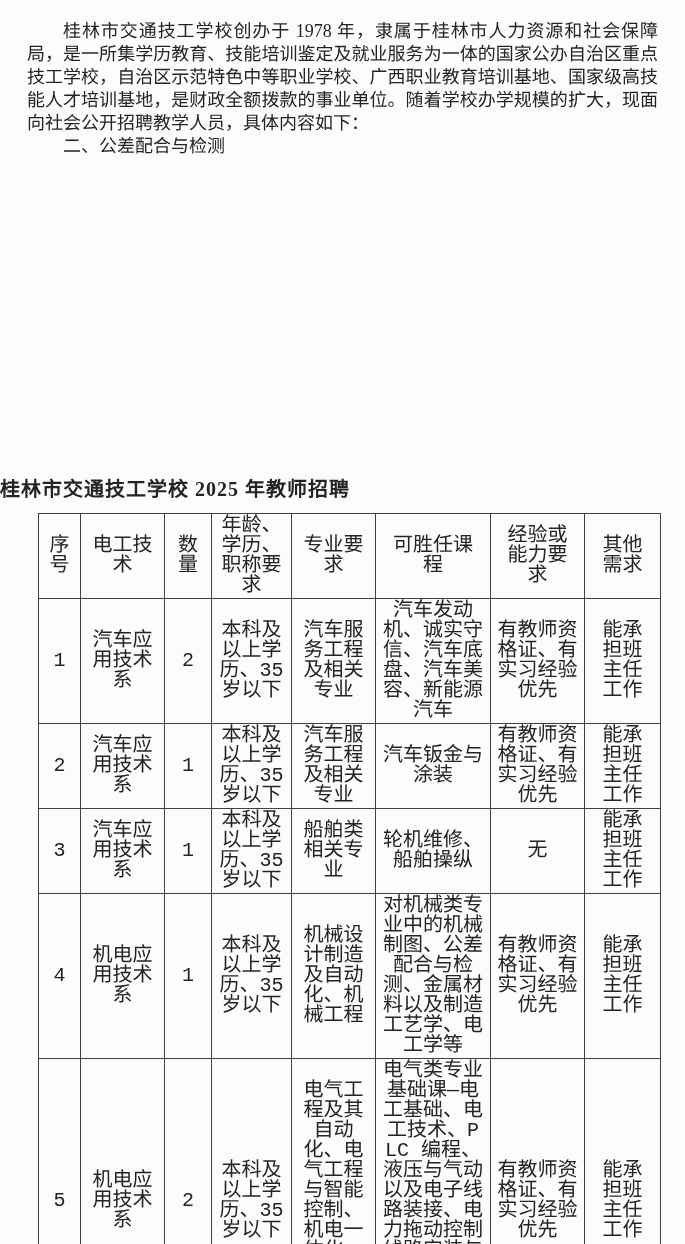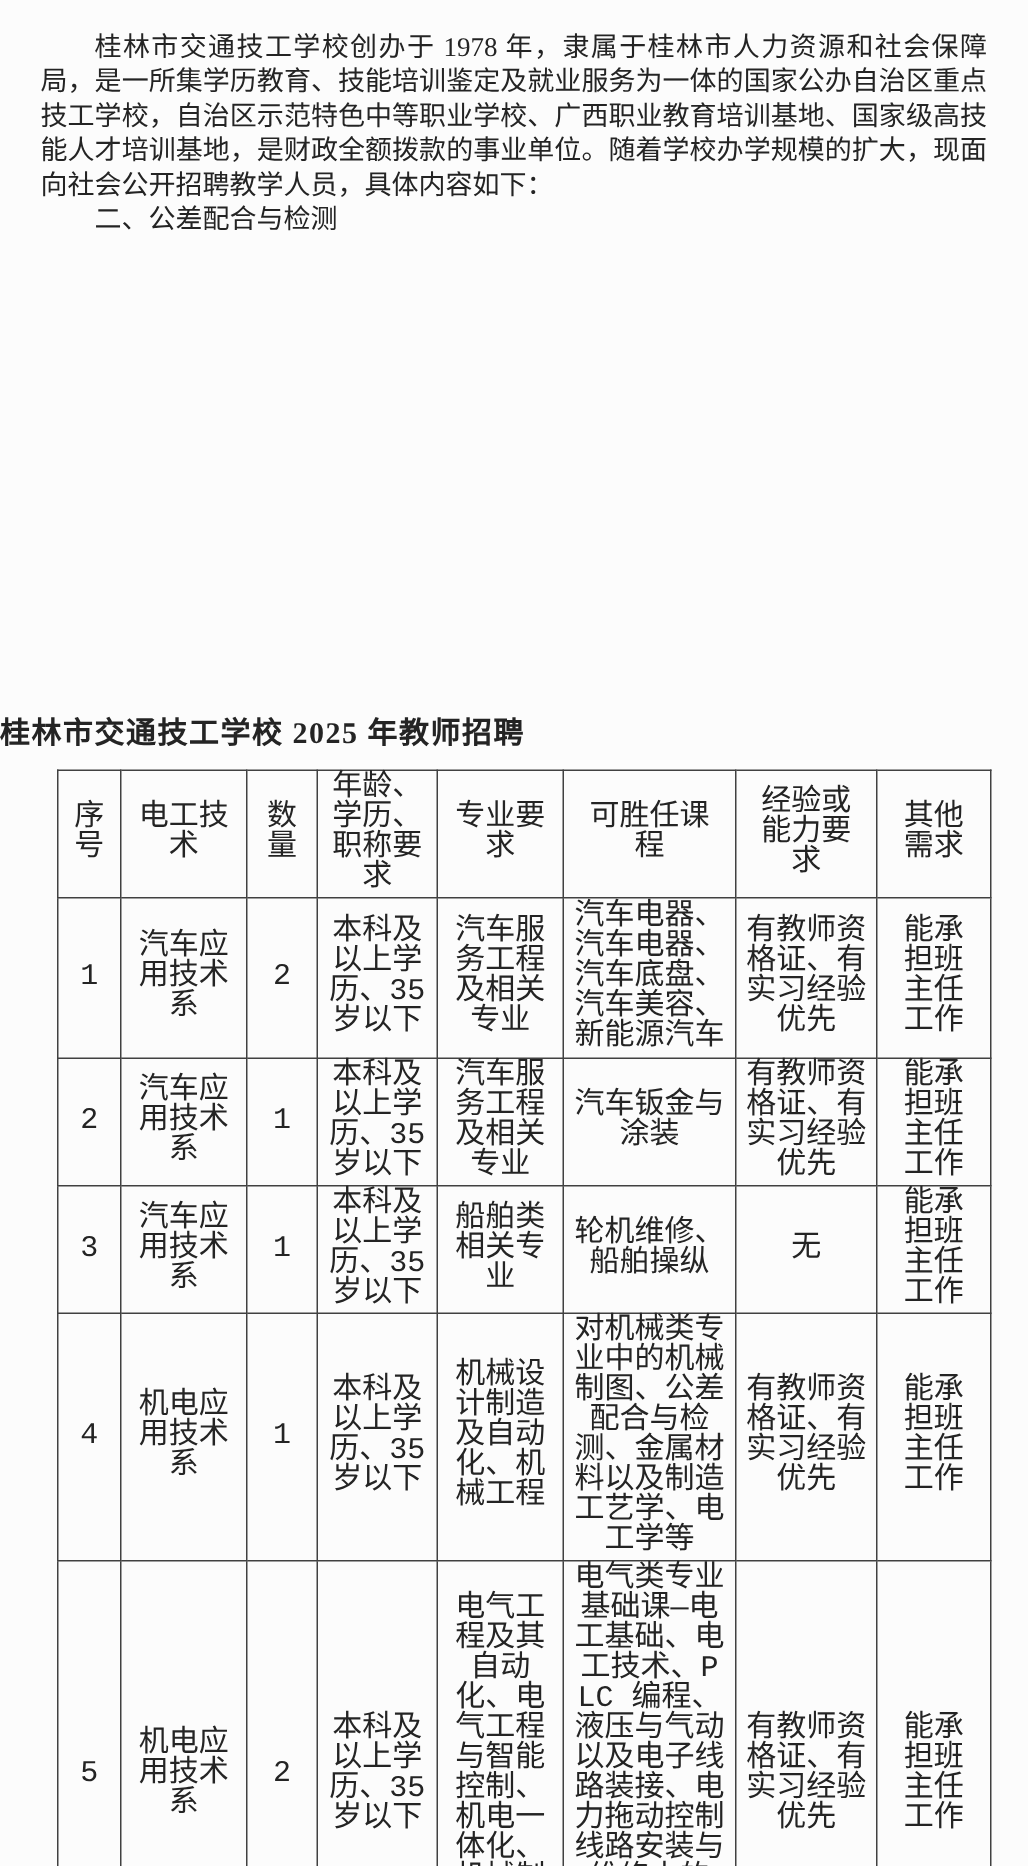--- a/index.html
+++ b/index.html
@@ -118,21 +118,21 @@
           <th>其他需求</th>
         </tr>
     </thead>
     <tbody>
         <tr>
           <td>1</td>
           <td>汽车应用技术系</td>
           <td>2</td>
           <td>本科及以上学历、35 岁以下</td>
           <td>汽车服务工程及相关专业</td>
-          <td>汽车电器、汽车电器、汽车底盘、汽车美容、新能源汽车</td>
+          <td>汽车发动机、诚实守信、汽车底盘、汽车美容、新能源汽车</td>
           <td>有教师资格证、有实习经验优先</td>
           <td>能承担班主任工作</td>
         </tr>
         <tr>
           <td>2</td>
           <td>汽车应用技术系</td>
           <td>1</td>
           <td>本科及以上学历、35 岁以下</td>
           <td>汽车服务工程及相关专业</td>
           <td>汽车钣金与涂装</td>

